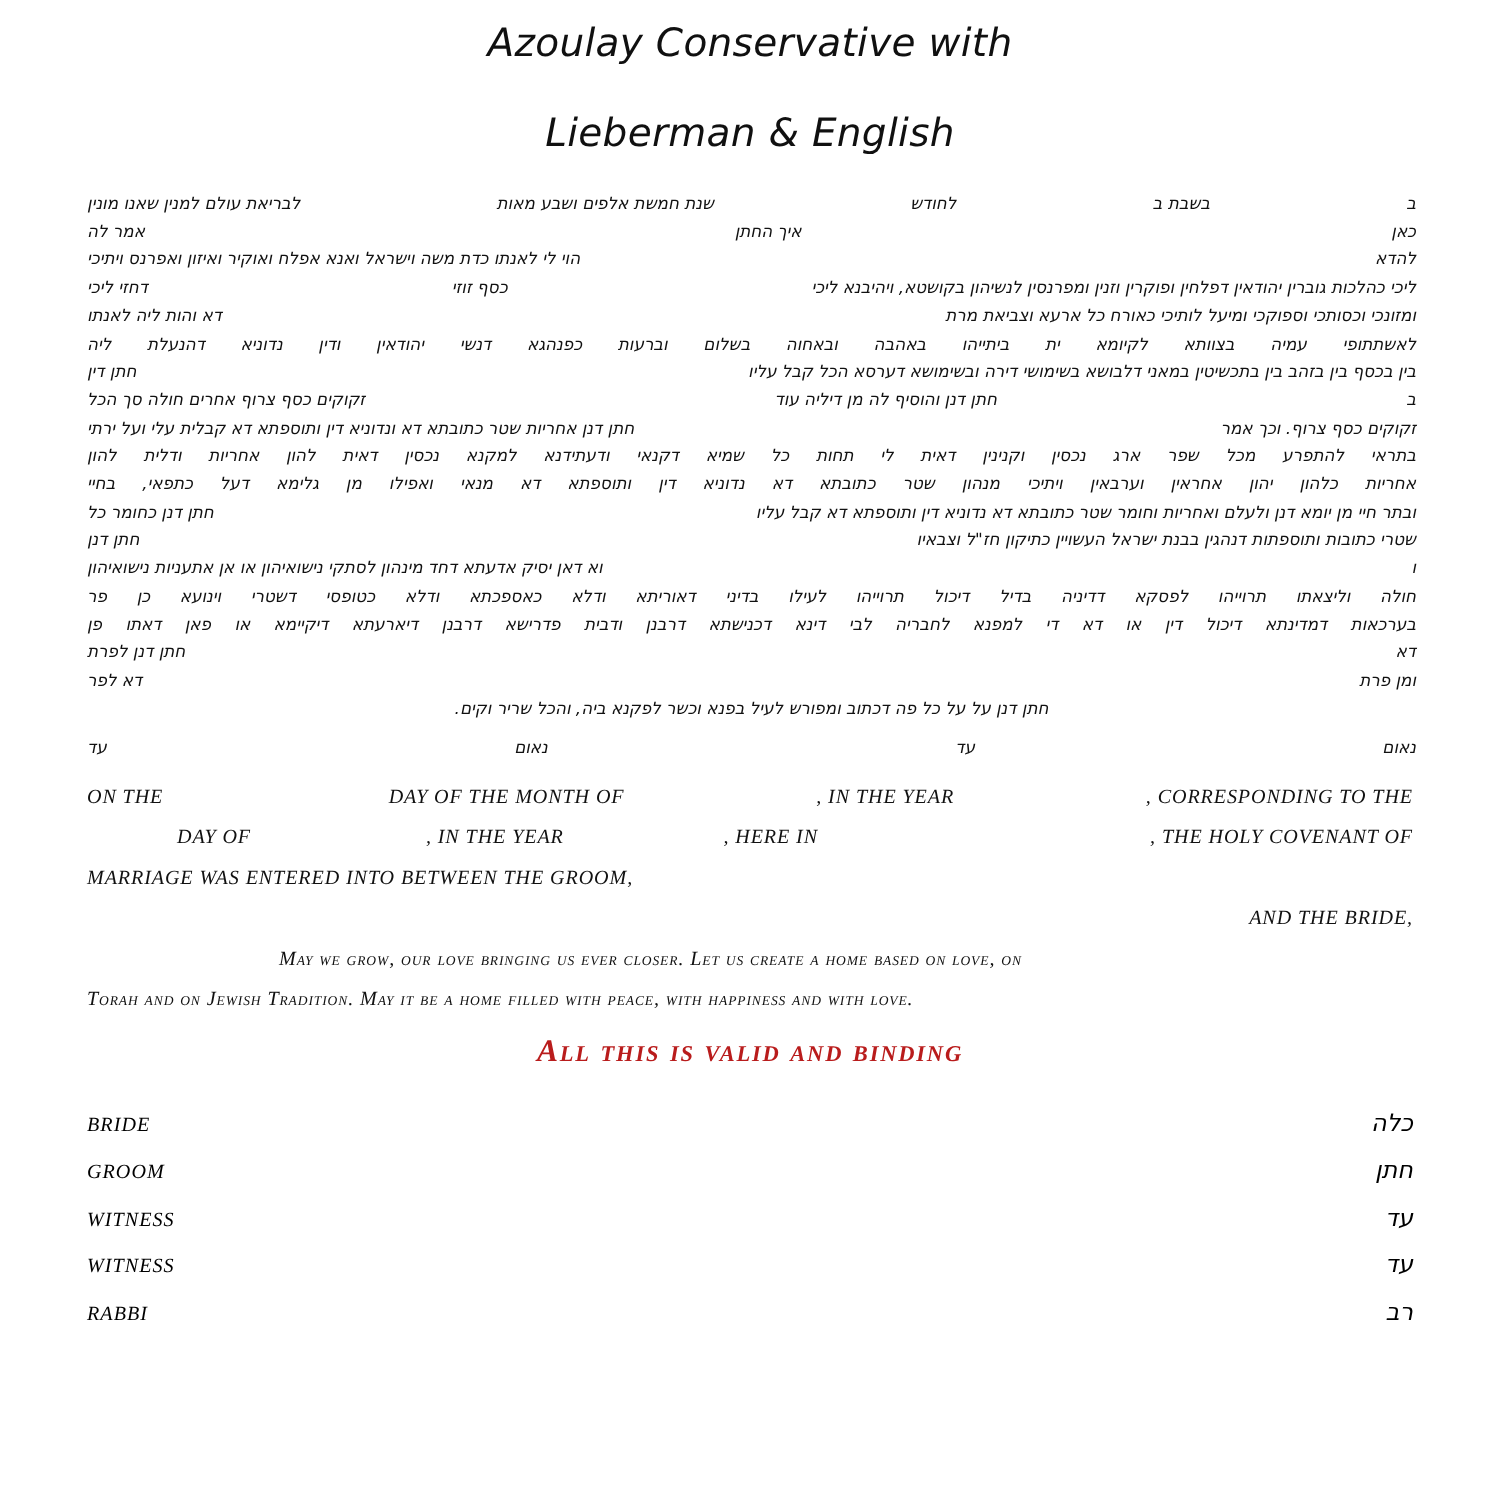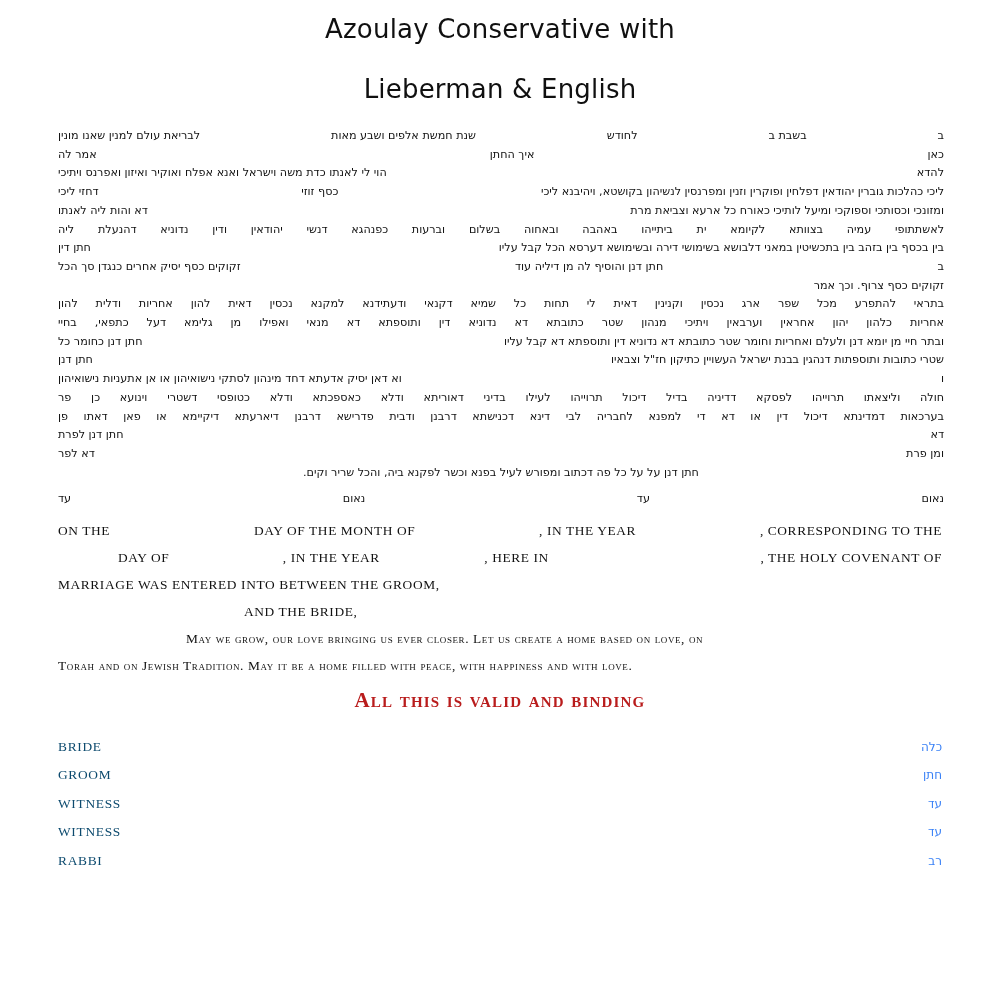--- a/index.html
+++ b/index.html
@@ -14,20 +14,21 @@
     color: #111111;
     position: relative;
     overflow: hidden;
   }
 
   .page {
     width: 1000px;
     height: 994px;
     position: relative;
     box-sizing: border-box;
+    font-style: italic;
   }
 
   
   .title-block {
     text-align: center;
     padding-top: 10px;
   }
   .title-line {
     font-family: "DejaVu Sans", sans-serif;
     font-size: 26px;
@@ -97,21 +98,21 @@
     margin-bottom: 11px;
     white-space: pre;
     gap: 44px;
   }
   .en-row .gap-xl { display: inline-block; width: 150px; }
   .en-row .gap-lg { display: inline-block; width: 96px; }
   .en-row .gap-md { display: inline-block; width: 62px; }
 
   .en-line { margin-bottom: 11px; white-space: pre; }
   .en-indent-1 { padding-left: 60px; }
-  .en-indent-2 { padding-left: 186px; }
+  .en-indent-2 { padding-left: 186px; text-align: right; }
   .en-indent-3 { padding-left: 128px; }
 
   .valid-binding {
     text-align: center;
     margin-top: 14px;
     margin-bottom: 6px;
     font-family: "Liberation Serif", serif;
     font-variant: small-caps;
     font-weight: bold;
     font-size: 21px;
@@ -128,27 +129,27 @@
     display: flex;
     justify-content: space-between;
     align-items: baseline;
     margin-bottom: 12.5px;
   }
   .sig-en {
     font-family: "Liberation Serif", serif;
     font-variant: small-caps;
     font-size: 13.4px;
     letter-spacing: 0.7px;
-    color: #0c4a6e;
+    color: #000000;
     text-align: right;
   }
   .sig-he {
     font-family: "DejaVu Sans", sans-serif;
-    font-size: 12px;
-    color: #3b82f6;
+    font-size: 16px;
+    color: #000000;
     direction: rtl;
     margin-left: 20px;
   }
 </style>
 </head>
 <body>
 
 <div class="page">
 
   <div class="title-block">
@@ -191,25 +192,26 @@
     <div class="heb-row heb-full">לאשתתופי עמיה בצוותא לקיומא ית ביתייהו באהבה ובאחוה בשלום וברעות כפנהגא דנשי יהודאין ודין נדוניא דהנעלת ליה</div>
 
     <div class="heb-row heb-justify">
       <span>בין בכסף בין בזהב בין בתכשיטין במאני דלבושא בשימושי דירה ובשימושא דערסא הכל קבל עליו</span>
       <span>חתן דין</span>
     </div>
 
     <div class="heb-row heb-justify">
       <span>ב</span>
       <span>חתן דנן והוסיף לה מן דיליה עוד</span>
-      <span>זקוקים כסף יסיק אחרים כנגדן סך הכל</span>
+      <span>זקוקים כסף צרוף אחרים חולה סך הכל</span>
     </div>
 
     <div class="heb-row heb-justify">
       <span>זקוקים כסף צרוף. וכך אמר</span>
+      <span>חתן דנן אחריות שטר כתובתא דא ונדוניא דין ותוספתא דא קבלית עלי ועל ירתי</span>
     </div>
 
     <div class="heb-row heb-full">בתראי להתפרע מכל שפר ארג נכסין וקנינין דאית לי תחות כל שמיא דקנאי ודעתידנא למקנא נכסין דאית להון אחריות ודלית להון</div>
     <div class="heb-row heb-full">אחריות כלהון יהון אחראין וערבאין ויתיכי מנהון שטר כתובתא דא נדוניא דין ותוספתא דא מנאי ואפילו מן גלימא דעל כתפאי, בחיי</div>
 
     <div class="heb-row heb-justify">
       <span>ובתר חיי מן יומא דנן ולעלם ואחריות וחומר שטר כתובתא דא נדוניא דין ותוספתא דא קבל עליו</span>
       <span>חתן דנן כחומר כל</span>
     </div>
 

